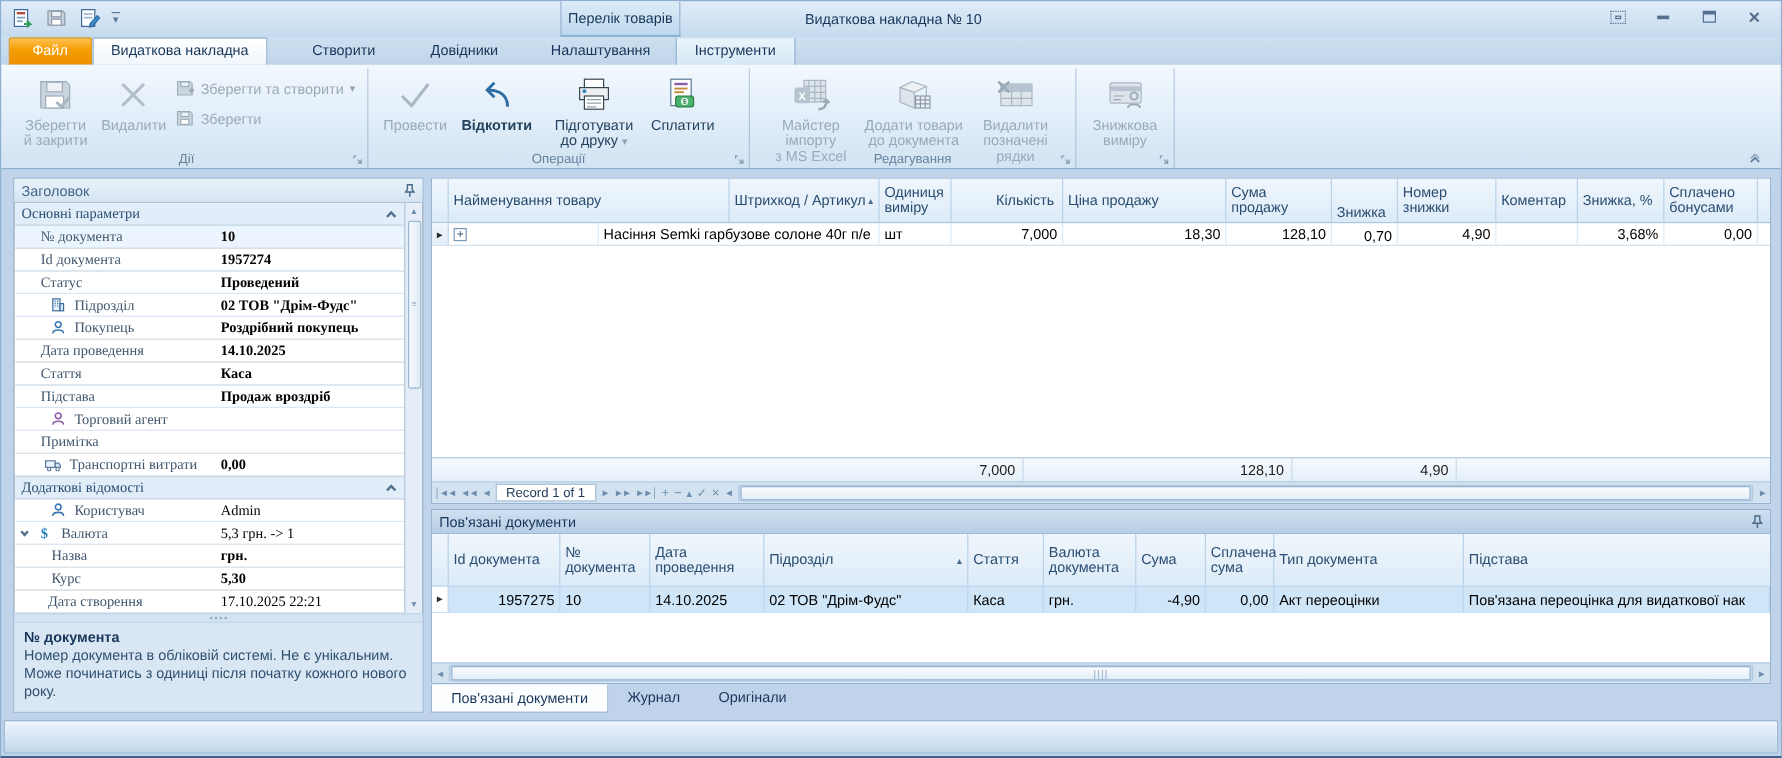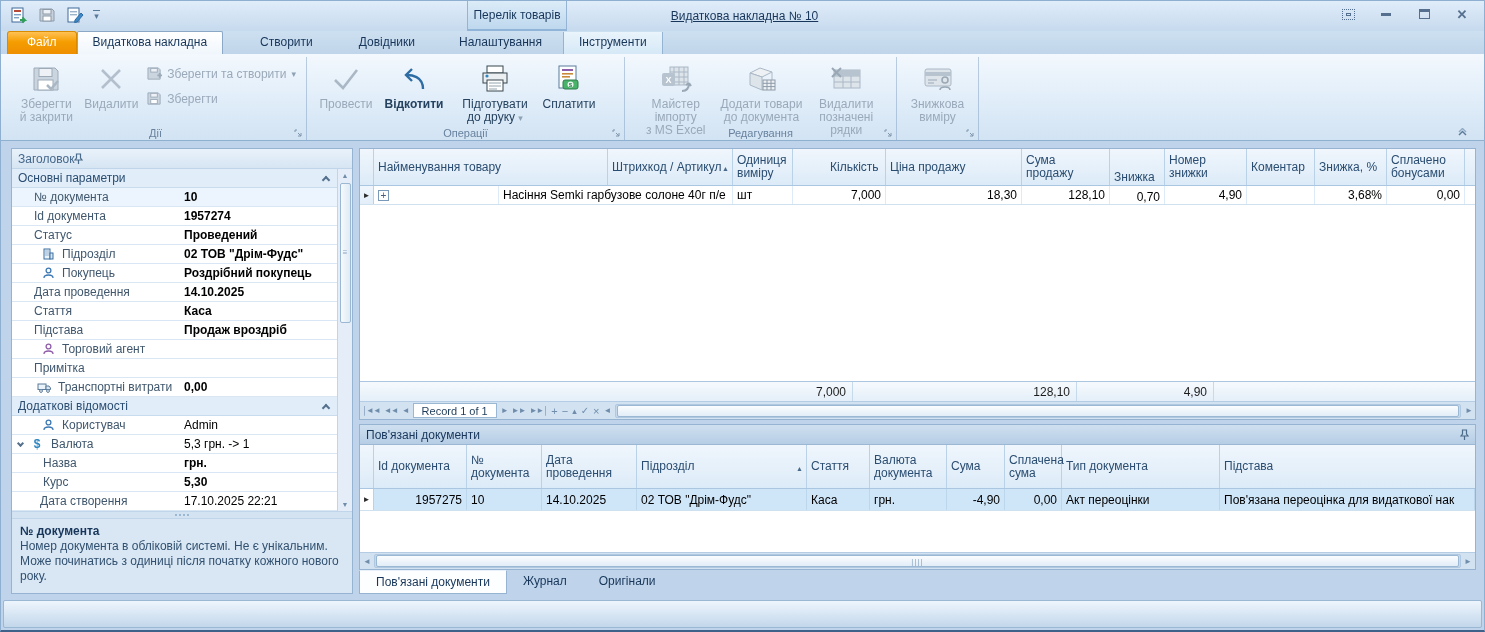--- a/index.html
+++ b/index.html
@@ -12,21 +12,21 @@
   
   .titlebar { position:relative; height:30px; background:linear-gradient(#e0ecf9,#c6daee); }
   .qat { position:absolute; left:8px; top:4px; display:flex; align-items:center; gap:8px; }
   .qat-btn { width:20px; height:20px; display:flex; align-items:center; justify-content:center; }
   .qat-chev { color:#5a7a9a; font-size:9px; line-height:9px; text-align:center; }
   .ctx-group { position:absolute; left:466px; top:0; width:100px; height:30px;
                background:linear-gradient(#dcecf8,#bed8ee);
                border-left:1px solid #95b3d2; border-right:1px solid #95b3d2;
                border-bottom:2px solid #8fb4d8; text-align:center; line-height:29px; color:#17365a; }
   .win-title { position:absolute; left:4px; right:0; top:0; height:30px; text-align:center;
-               line-height:30px; color:#17365a; pointer-events:none;text-decoration:underline; }
+               line-height:30px; color:#17365a; pointer-events:none; }
   .win-buttons { position:absolute; right:14px; top:6px; display:flex; gap:22px; align-items:center; }
   .wb { width:16px; height:14px; display:flex; align-items:center; justify-content:center; color:#55708e; }
   .wb-min { width:10px; height:3px; background:#55708e; }
   .wb-max { width:11px; height:10px; border:1px solid #55708e; border-top:3px solid #55708e; }
   .wb-full { width:13px; height:11px; border:1px dotted #55708e; display:flex; align-items:center; justify-content:center; }
   .wb-full i { width:5px; height:3px; border:1px solid #55708e; display:block; }
   .wb-close { font-size:13px; font-weight:bold; }
 
   
   .tabrow { height:23px; display:flex; align-items:flex-end; padding-left:6px;
@@ -58,22 +58,22 @@
   .vsep { width:1px; background:rgba(130,160,195,.5); margin:4px 2px 18px 2px; }
   .ribbon-collapse { position:absolute; right:16px; bottom:3px; }
 
   
   .content { position:absolute; top:141px; bottom:34px; left:0; right:0;
              padding:6px 8px 2px 10px; display:flex; gap:6px; }
 
   
   .lpanel { width:342px; background:#dce9f6; border:1px solid #96b4d2; display:flex; flex-direction:column; }
   .lp-header { height:20px; background:linear-gradient(#e9f2fa,#d6e5f3); border-bottom:1px solid #c0d5e9;
-               color:#44678b; padding:0 6px; display:flex; align-items:center; }
-  .propgrid { display:flex; background:#404040; }
+               color:#44678b; padding:0 6px; display:flex; align-items:center; justify-content:space-between; }
+  .propgrid { display:flex; background:#404040;font-family:Liberation Serif, serif; }
   .prows { flex:1; }
   .vscroll { width:15px; background:#e5eef8; border-left:1px solid #c0d5e9; display:flex;
              flex-direction:column; align-items:center; font-size:7px; color:#6f8cab; }
   .vthumb { width:11px; height:140px; margin-top:4px; background:linear-gradient(90deg,#f6fafd,#dfeaf4);
             border:1px solid #9ab7d4; border-radius:2px; display:flex; align-items:center; justify-content:center;
             color:#8aa6c2; font-size:8px; line-height:6px; }
   .vsp { flex:1; }
   .sectionhdr { height:19px; background:#e1edf9; border-bottom:1px solid #c9dced; color:#2a4d71;
                 display:flex; align-items:center; padding:0 8px 0 6px; justify-content:space-between; }
   .chev-up { width:6px; height:6px; border-left:2px solid #55718d; border-top:2px solid #55718d;

